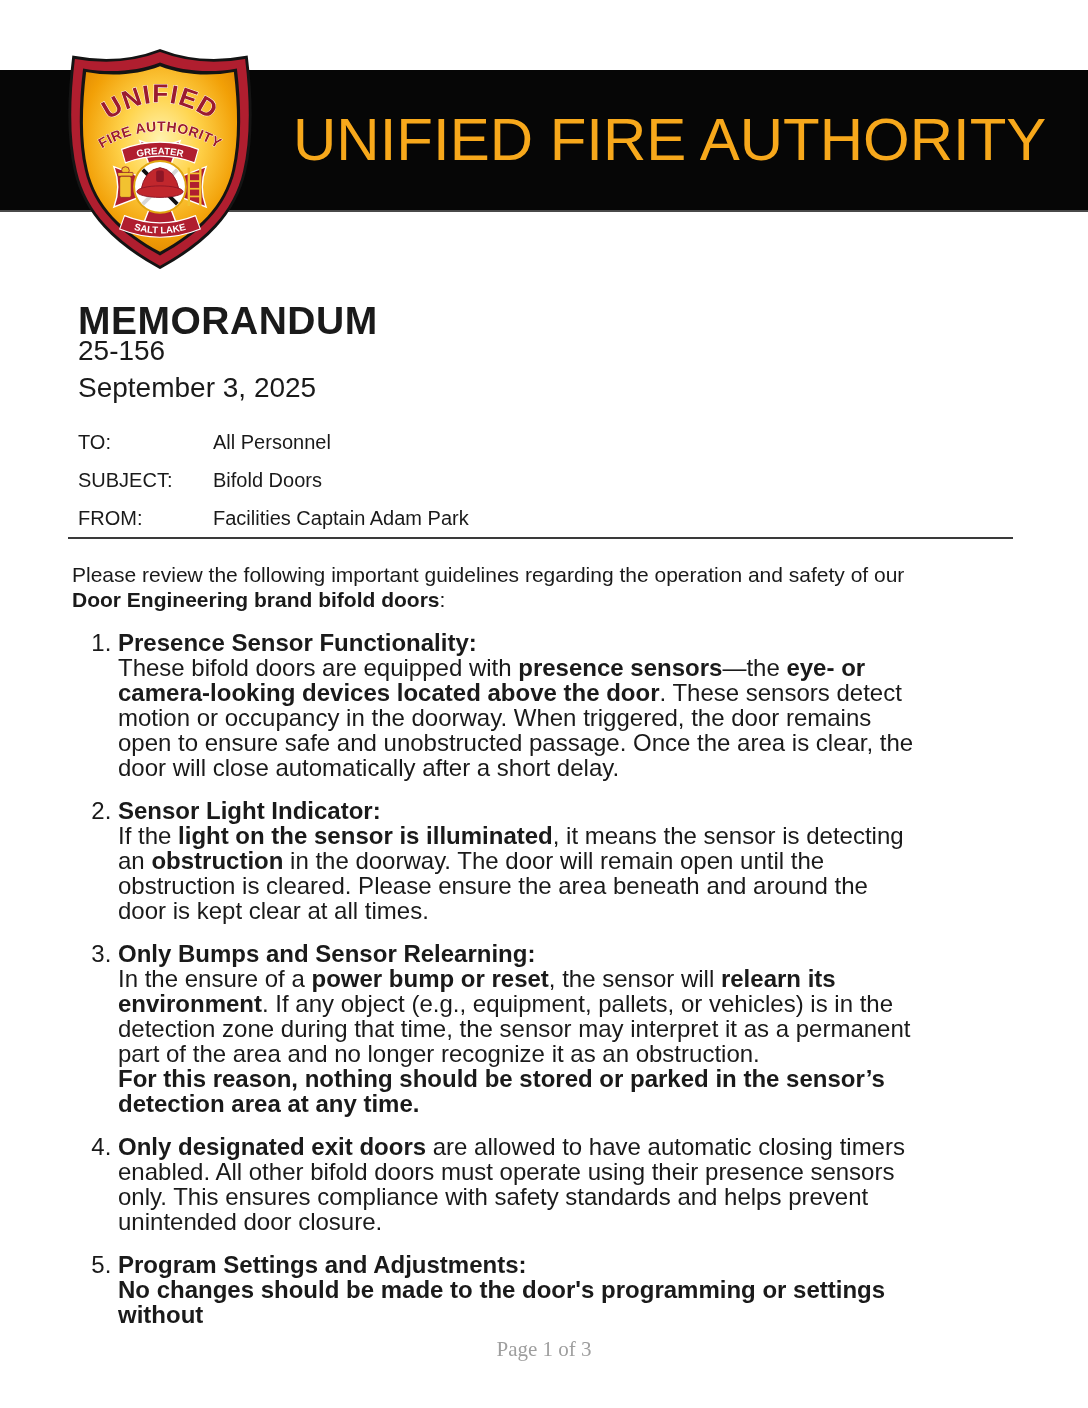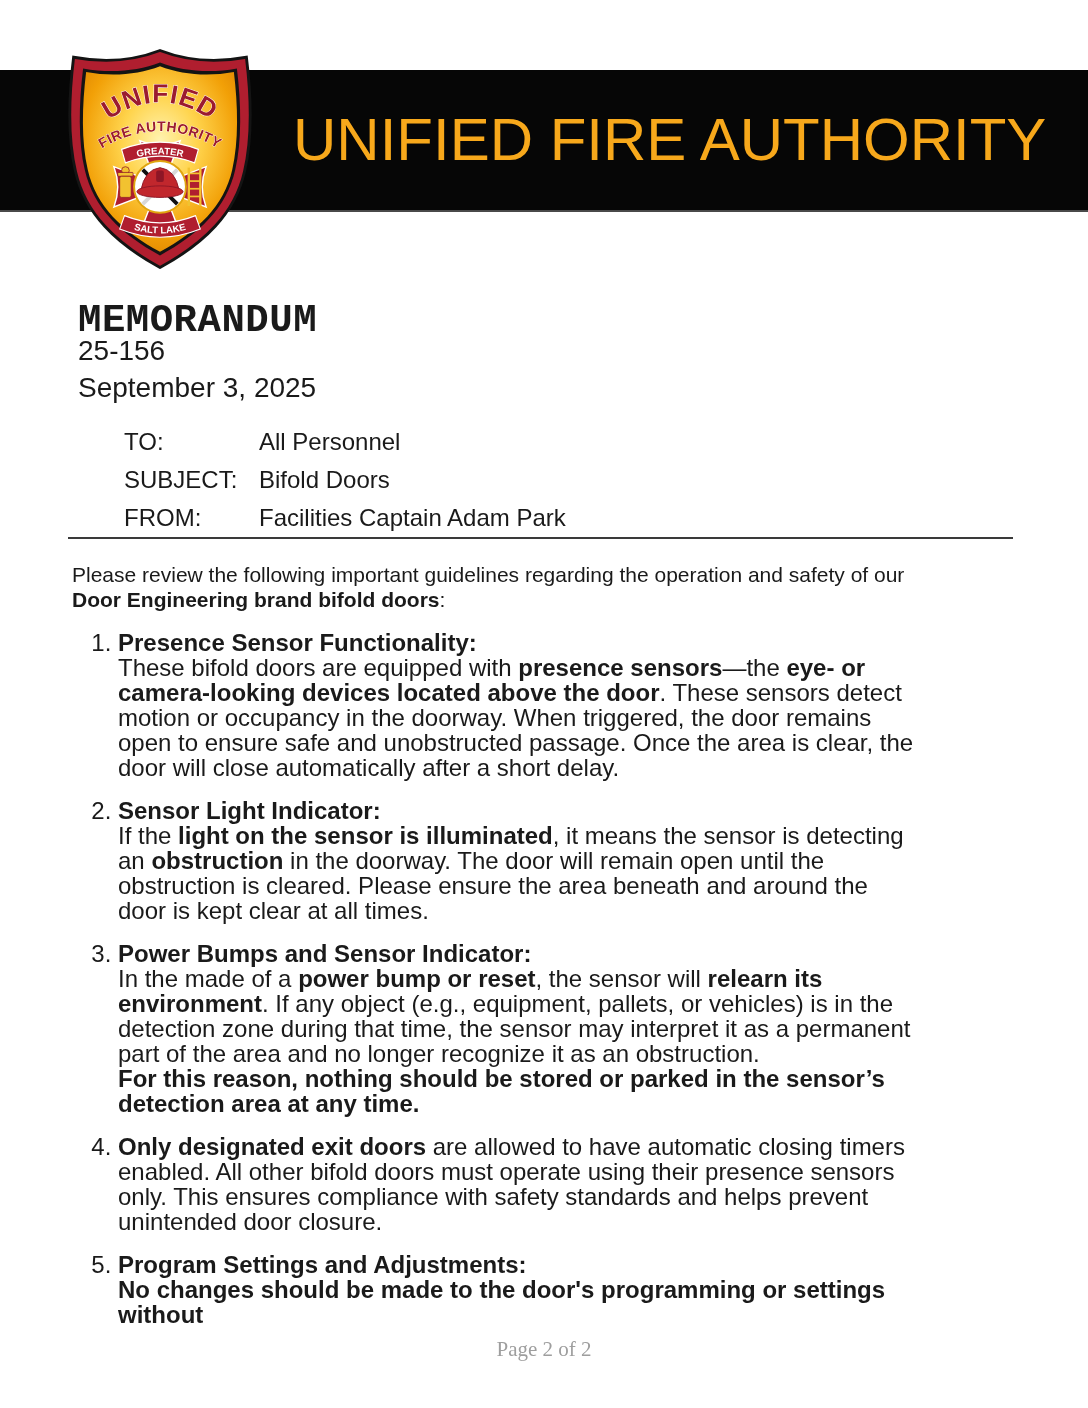--- a/index.html
+++ b/index.html
@@ -29,30 +29,29 @@
   .band-title{
     position:absolute;left:293px;top:0;height:100px;
     line-height:140px;font-size:60px;color:var(--gold);
     white-space:nowrap;letter-spacing:0px;font-weight:400;
   }
   .badge{
     position:absolute;left:64px;top:46px;width:192px;height:226px;
   }
   .memo-title{
     position:absolute;left:78px;top:274px;
-    font-size:39px;font-weight:bold;line-height:1.1;letter-spacing:0.5px;font-family:Liberation Mono, monospace;
+    font-size:39px;font-weight:bold;line-height:1.1;letter-spacing:0.5px;
   }
   .memo-meta{
     position:absolute;left:78px;top:332px;
     font-size:28px;line-height:37px;
   }
   .fields{
     position:absolute;left:78px;top:423px;
-    font-size:24px;
-    margin-left:46px;
+    font-size:20px;
   }
   .field-row{line-height:38px;}
   .field-label{display:inline-block;width:135px;}
   .divider{
     position:absolute;left:68px;top:537px;width:945px;height:0;
     border:none;border-top:2px solid var(--rule);margin:0;
   }
   .intro{
     position:absolute;left:72px;top:562px;width:860px;
     font-size:21px;line-height:25px;
@@ -186,32 +185,32 @@
         <div><span>These bifold doors are equipped with </span><b>presence sensors</b><span>—the </span><b>eye- or camera-looking devices located above the door</b><span>. These sensors detect motion or occupancy in the doorway. When triggered, the door remains open to ensure safe and unobstructed passage. Once the area is clear, the door will close automatically after a short delay.</span></div>
       </div>
   </li>
   <li>
     <div class="item-title">Sensor Light Indicator:</div>
     <div class="item-body">
         <div><span>If the </span><b>light on the sensor is illuminated</b><span>, it means the sensor is detecting an </span><b>obstruction</b><span> in the doorway. The door will remain open until the obstruction is cleared. Please ensure the area beneath and around the door is kept clear at all times.</span></div>
       </div>
   </li>
   <li>
-    <div class="item-title">Power Bumps and Sensor Indicator:</div>
-    <div class="item-body">
-        <div><span>In the made of a </span><b>power bump or reset</b><span>, the sensor will </span><b>relearn its environment</b><span>. If any object (e.g., equipment, pallets, or vehicles) is in the detection zone during that time, the sensor may interpret it as a permanent part of the area and no longer recognize it as an obstruction.</span></div>
+    <div class="item-title">Only Bumps and Sensor Relearning:</div>
+    <div class="item-body">
+        <div><span>In the ensure of a </span><b>power bump or reset</b><span>, the sensor will </span><b>relearn its environment</b><span>. If any object (e.g., equipment, pallets, or vehicles) is in the detection zone during that time, the sensor may interpret it as a permanent part of the area and no longer recognize it as an obstruction.</span></div>
         <div><b>For this reason, nothing should be stored or parked in the sensor’s detection area at any time.</b></div>
       </div>
   </li>
   <li>
     <div class="item-body">
         <div><b>Only designated exit doors</b><span> are allowed to have automatic closing timers enabled. All other bifold doors must operate using their presence sensors only. This ensures compliance with safety standards and helps prevent unintended door closure.</span></div>
       </div>
   </li>
   <li>
     <div class="item-title">Program Settings and Adjustments:</div>
     <div class="item-body">
         <div><b>No changes should be made to the door's programming or settings without</b></div>
       </div>
   </li>
 </ol>
 
-<div class="page-footer">Page 2 of 2</div>
+<div class="page-footer">Page 1 of 3</div>
 
 </body></html>

